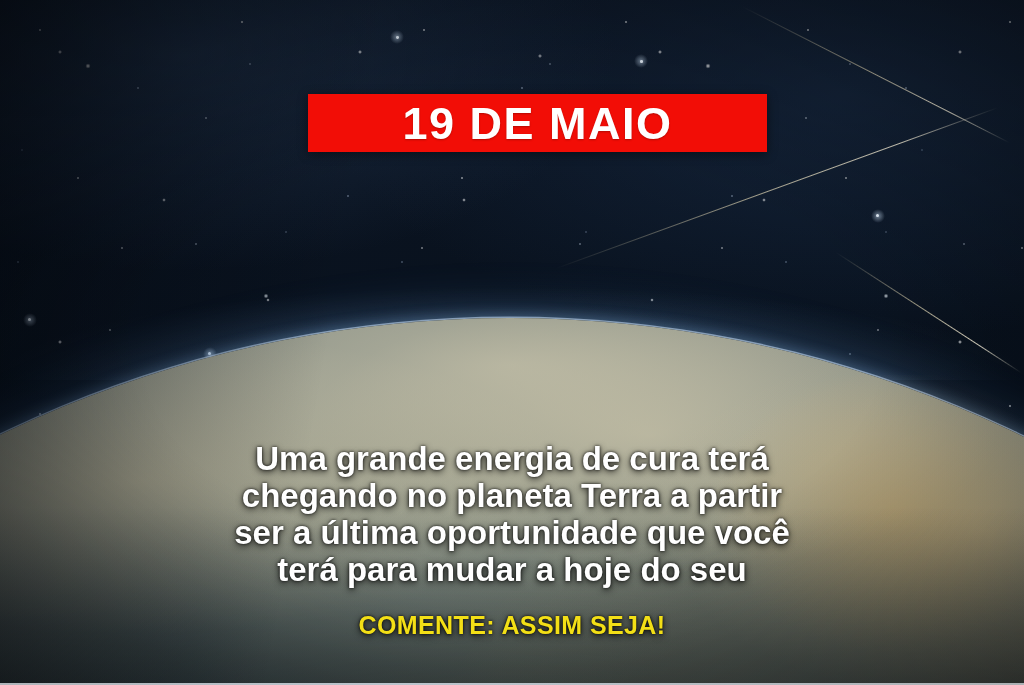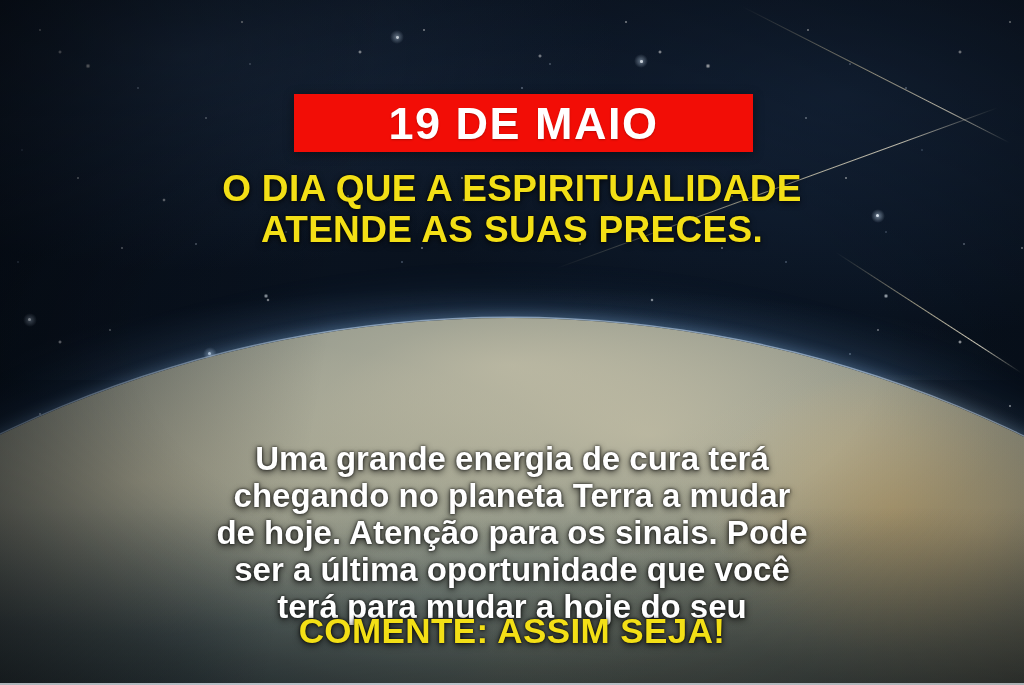--- a/index.html
+++ b/index.html
@@ -145,21 +145,21 @@
   .bottomline{
     position:absolute; left:0; right:0; bottom:0; height:2px;
     background:linear-gradient(90deg, rgba(226,232,238,.75), rgba(210,220,230,.85) 40%, rgba(226,232,238,.70));
   }
 
   
   .content{ position:absolute; inset:0; }
 
   .date-banner{
     position:absolute;
-    left:294px; top:94px;
+    left:308px; top:94px;
     width:459px; height:58px;
     background:#f20d06;
     display:flex; align-items:center; justify-content:center;
     box-shadow:0 2px 10px rgba(0,0,0,.45);
   }
   .date-banner-text{
     color:#ffffff;
     font-size:45px;
     font-weight:bold;
     letter-spacing:1.5px;
@@ -197,21 +197,21 @@
     text-shadow:0 2px 7px rgba(0,0,0,.80), 0 0 3px rgba(0,0,0,.85);
   }
   .body-line{ display:block; white-space:nowrap; }
 
   .cta{
     position:absolute;
     left:50%; top:612px;
     transform:translateX(-50%);
     text-align:center;
     color:#f3df16;
-    font-size:35px;
+    font-size:25px;
     font-weight:bold;
     letter-spacing:.4px;
     line-height:1.1;
     white-space:nowrap;
     text-shadow:0 2px 7px rgba(0,0,0,.80), 0 0 3px rgba(0,0,0,.9);
   }
 </style>
 </head>
 <body>
 
@@ -241,29 +241,24 @@
   <div class="warmglow"></div>
   <div class="vignette"></div>
   <div class="bottomline"></div>
 
   <div class="content">
 
     <div class="date-banner">
       <span class="date-banner-text">19 DE MAIO</span>
     </div>
 
-    <div class="headline">
-      <span class="headline-line">O DIA QUE A ESPIRITUALIDADE</span>
-      <span class="headline-line">ATENDE AS SUAS PRECES.</span>
-    </div>
 
     <div class="body-copy">
       <span class="body-line">Uma grande energia de cura terá</span>
-      <span class="body-line">chegando no planeta Terra a mudar</span>
-      <span class="body-line">de hoje. Atenção para os sinais. Pode</span>
+      <span class="body-line">chegando no planeta Terra a partir</span>
       <span class="body-line">ser a última oportunidade que você</span>
       <span class="body-line">terá para mudar a hoje do seu</span>
     </div>
 
     <div class="cta">COMENTE: ASSIM SEJA!</div>
 
   </div>
 </div>
 
 </body></html>

